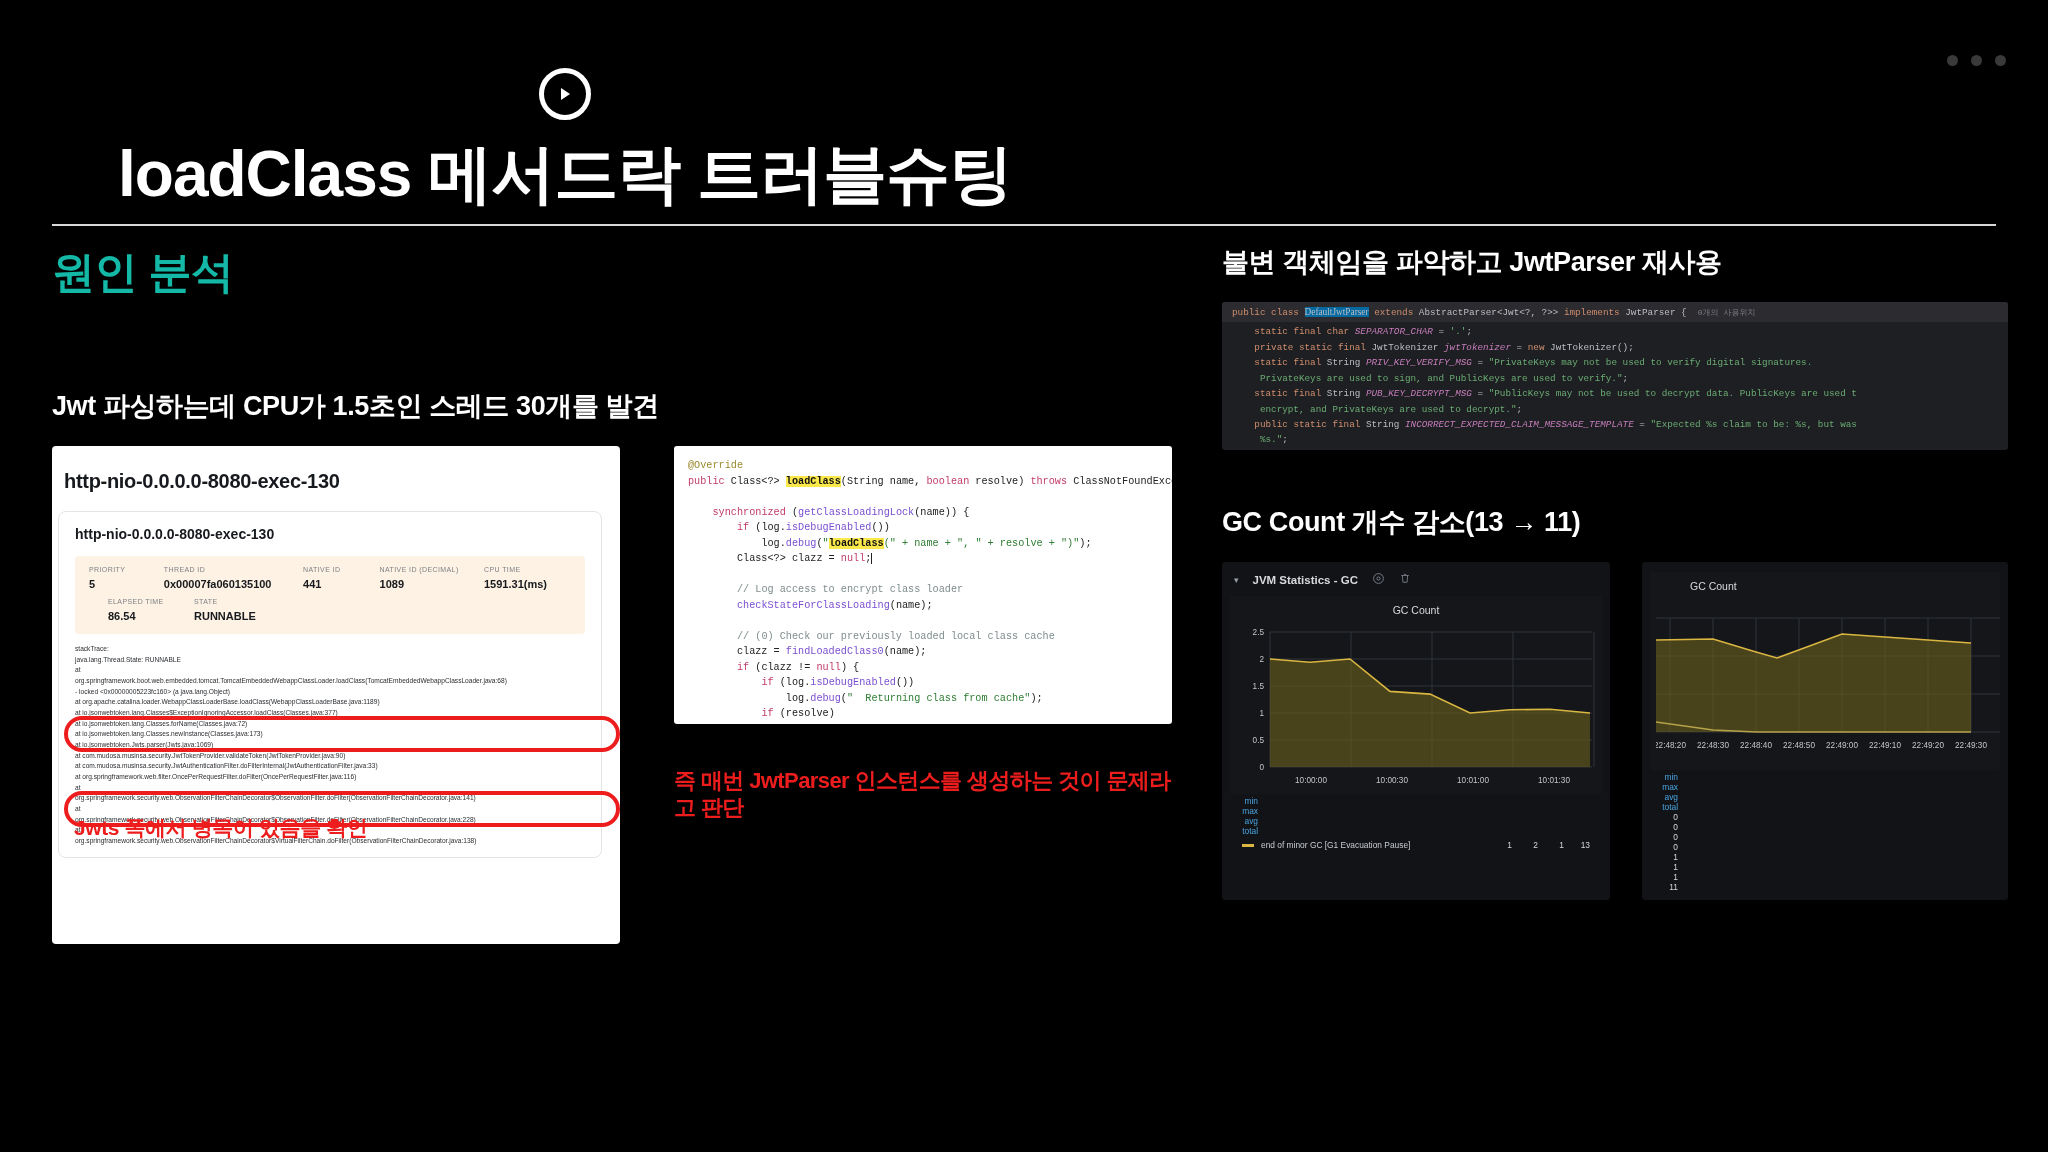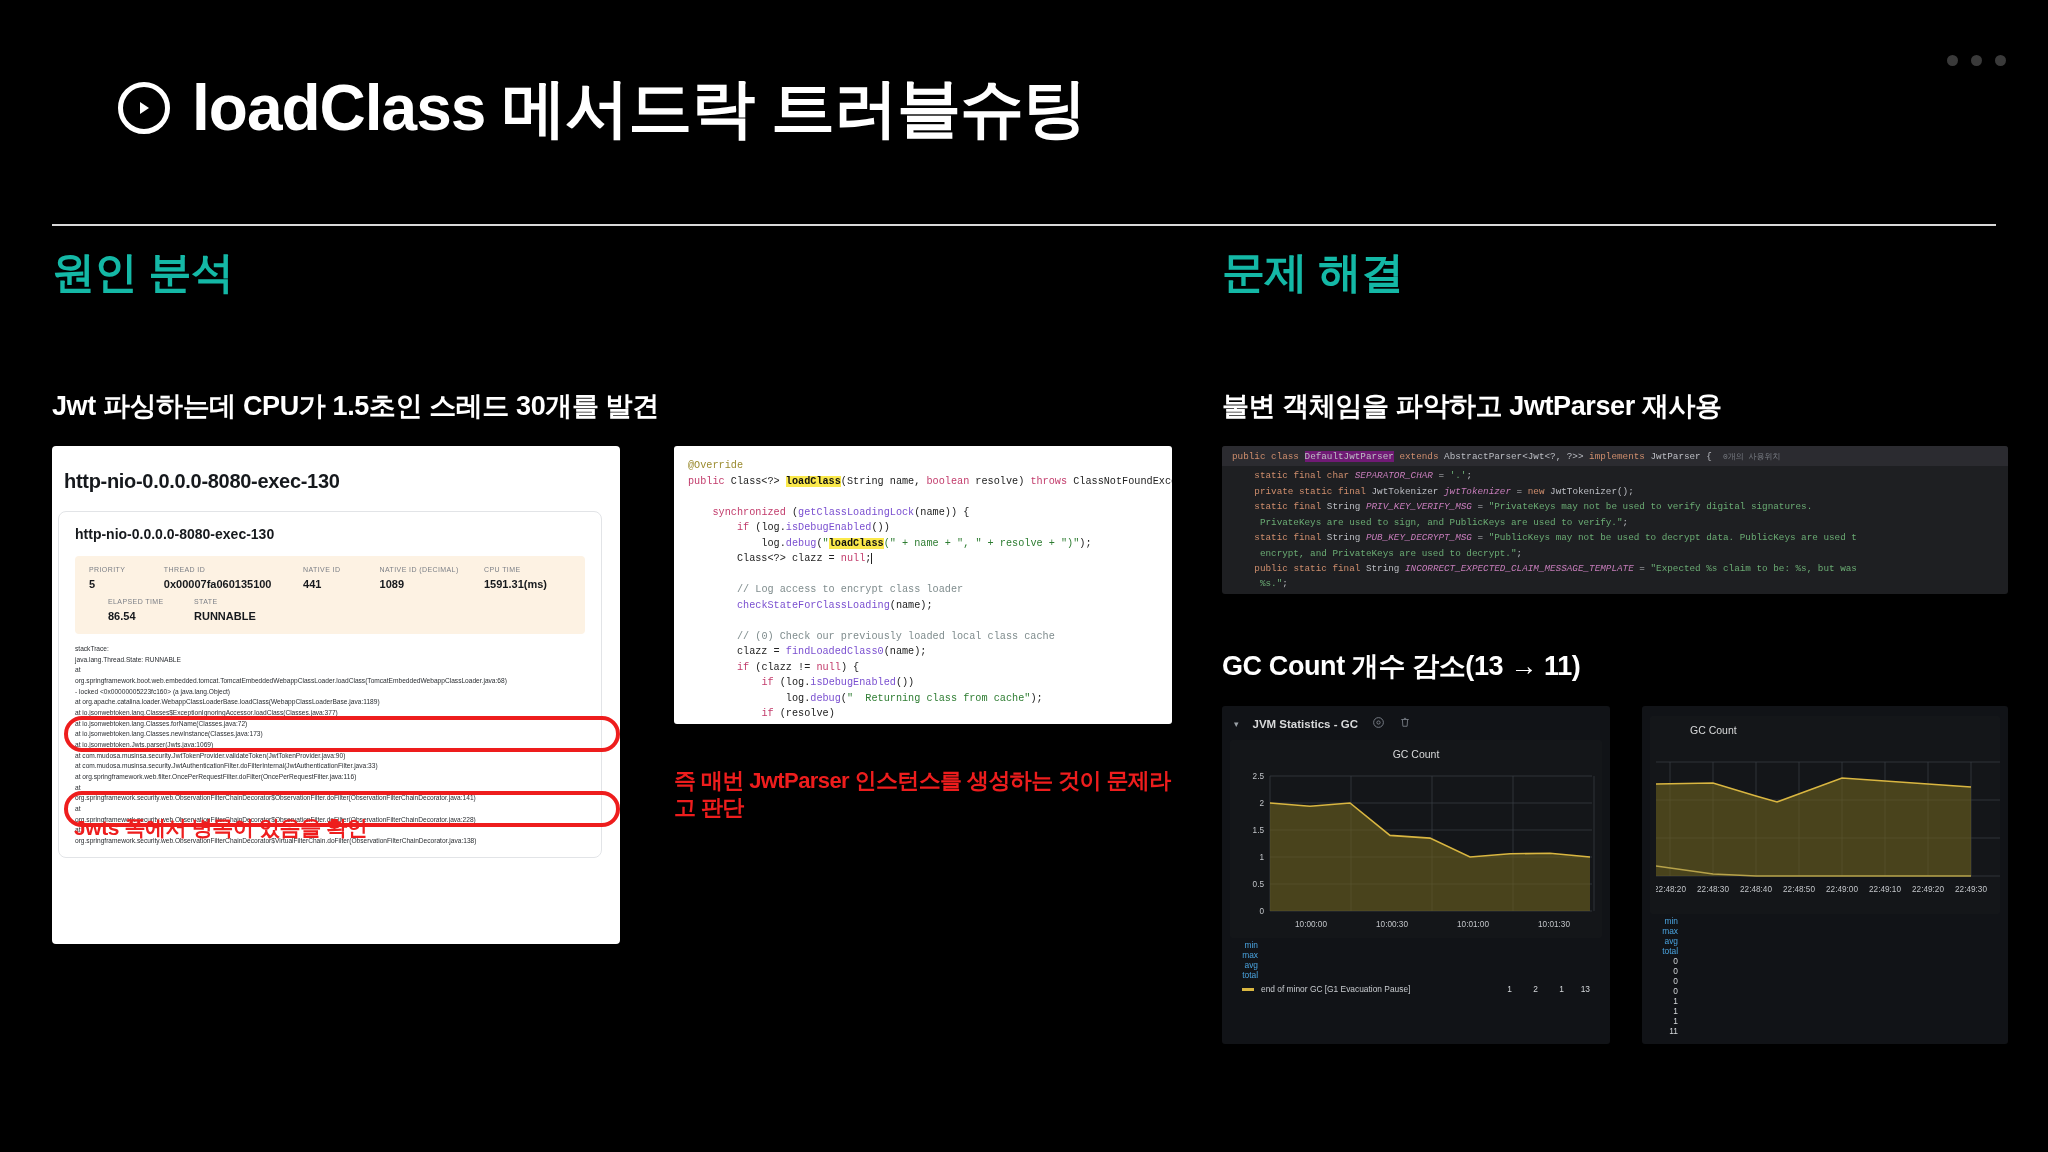--- a/index.html
+++ b/index.html
@@ -9,21 +9,21 @@
     font-family: "Liberation Sans", sans-serif;
     overflow: hidden;
   }
   .slide { position: relative; width: 2048px; height: 1152px; background: #000; }
 
   
   .dots { position: absolute; top: 55px; right: 42px; display: flex; gap: 13px; }
   .dot { width: 11px; height: 11px; border-radius: 50%; background: #3a3a3a; }
 
   
-  .title-row { position: absolute; left: 118px; top: 76px; display: flex; align-items: center; gap: 22px; }
+  .title-row { position: absolute; left: 118px; top: 68px; display: flex; align-items: center; gap: 22px; flex-direction: column; }
   .play-badge {
     width: 52px; height: 52px; border-radius: 50%;
     border: 5px solid #fff; display: flex; align-items: center; justify-content: center;
     flex: none;
   }
   .play-badge svg { display:block; }
   .title-text {
     color: #fff; font-size: 64px; font-weight: 700; letter-spacing: -1px;
     line-height: 1; white-space: nowrap;
   }
@@ -114,21 +114,21 @@
   .dc-first { background: #2b2b30; padding: 3px 10px 2px 10px; }
   .dc-body  { padding: 2px 10px 0 10px; }
   .darkcode pre {
     font-family: "Liberation Mono", monospace; font-size: 9.3px; line-height: 1.66;
     color: #bcbec4; white-space: pre; margin: 0;
   }
   .dk  { color: #cf8e6d; }             
   .dcn { color: #c77dbb; font-style: italic; }  
   .ds  { color: #6aab73; }             
   .dg  { color: #7a7e85; font-size: 8px; }      
-  .dsel{ background: #701a75; }
+  .dsel{ background: #0369a1; font-family: Liberation Serif, serif; }
 
   .gc-head { margin-top: 54px; }
   .charts { display: flex; gap: 32px; margin-top: 20px; }
 
   .panel { background: #111317; border-radius: 3px; }
   .panel-a { width: 388px; }
   .panel-b { width: 366px; }
 
   .pnl-top { display: flex; align-items: center; gap: 14px; padding: 9px 12px 7px 12px; }
   .pnl-title { color: #d8d9da; font-size: 11.5px; font-weight: 600; }
@@ -269,21 +269,20 @@
              clazz;
         }</div>
 
         <div class="mid-note-red">즉 매번 JwtParser 인스턴스를 생성하는 것이 문제라고 판단</div>
       </div>
 
     </div>
   </div>
 
   <div class="col-right">
-    <div class="section-head">문제 해결</div>
     <div class="sub-head">불변 객체임을 파악하고 JwtParser 재사용</div>
 
     <div class="darkcode">
       <div class="dc-first">
           <pre><span class="dk">public class</span> <span class="dsel">DefaultJwtParser</span> <span class="dk">extends</span> AbstractParser&lt;Jwt&lt;?, ?&gt;&gt; <span class="dk">implements</span> JwtParser {  <span class="dg">0개의 사용위치</span></pre>
         </div>
       <div class="dc-body">
           <pre>    <span class="dk">static final char</span> <span class="dcn">SEPARATOR_CHAR</span> = <span class="ds">'.'</span>;
     <span class="dk">private static final</span> JwtTokenizer <span class="dcn">jwtTokenizer</span> = <span class="dk">new</span> JwtTokenizer();
     <span class="dk">static final</span> String <span class="dcn">PRIV_KEY_VERIFY_MSG</span> = <span class="ds">"PrivateKeys may not be used to verify digital signatures.</span>

